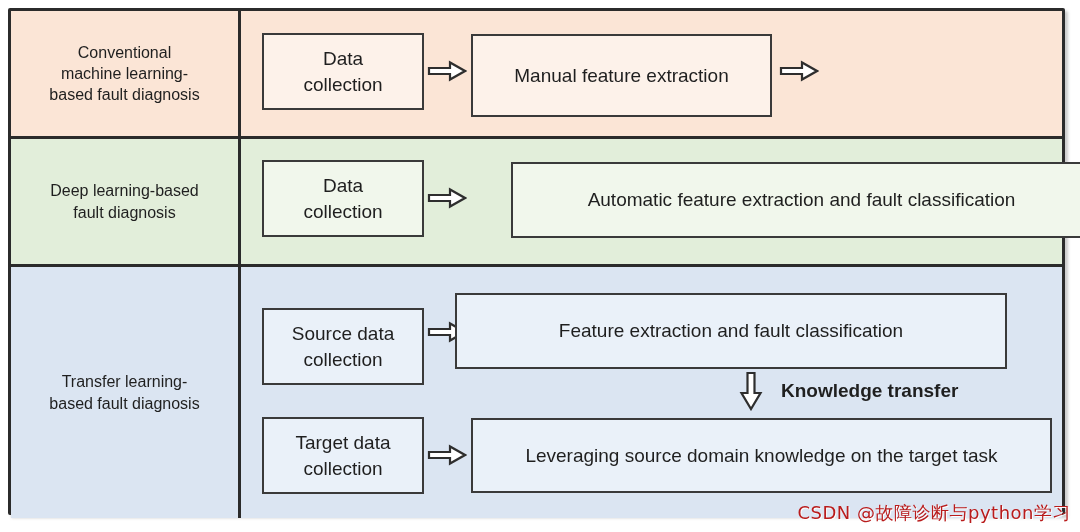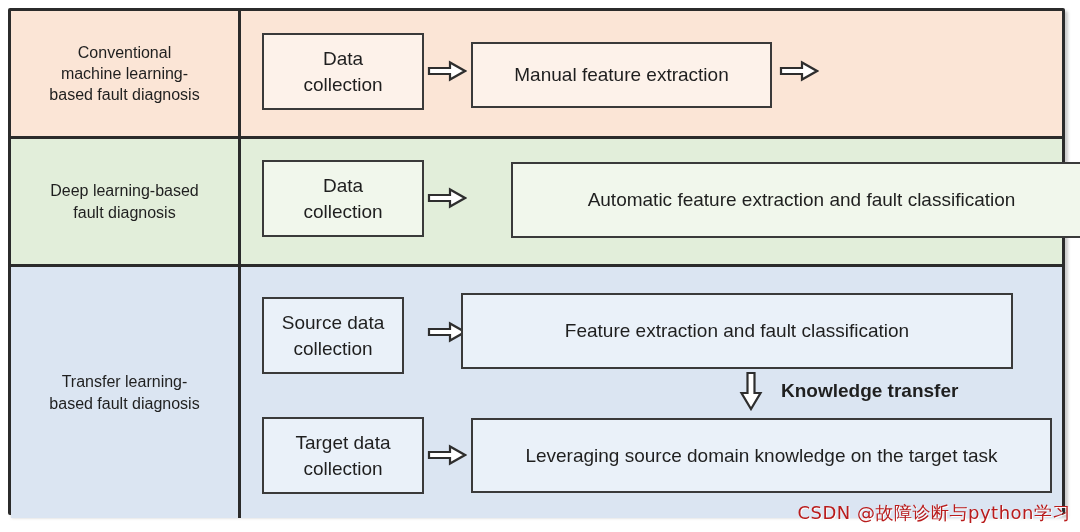--- a/index.html
+++ b/index.html
@@ -82,21 +82,21 @@
     <div class="row row-conventional">
       <div class="label-col">Conventional
 machine learning-
 based fault diagnosis</div>
       <div class="content">
         <div class="node" style="left:21px; top:22px; width:162px; height:77px;">Data
 collection</div>
         <svg class="arrow" style="left:186px; top:48px;" width="40" height="24" viewBox="0 0 40 24">
           <path d="M2 9 H23 V3.5 L38 12 L23 20.5 V15 H2 Z" fill="#ffffff" stroke="#2e2e2e" stroke-width="2.2"></path>
         </svg>
-        <div class="node" style="left:230px; top:31px; width:301px; height:66px;">Manual feature extraction</div>
+        <div class="node" style="left:230px; top:23px; width:301px; height:83px;">Manual feature extraction</div>
         <svg class="arrow" style="left:538px; top:48px;" width="40" height="24" viewBox="0 0 40 24">
           <path d="M2 9 H23 V3.5 L38 12 L23 20.5 V15 H2 Z" fill="#ffffff" stroke="#2e2e2e" stroke-width="2.2"></path>
         </svg>
       </div>
     </div>
 
     <div class="row row-deep">
       <div class="label-col">Deep learning-based
 fault diagnosis</div>
       <div class="content">
@@ -106,26 +106,26 @@
           <path d="M2 9 H23 V3.5 L38 12 L23 20.5 V15 H2 Z" fill="#ffffff" stroke="#2e2e2e" stroke-width="2.2"></path>
         </svg>
         <div class="node" style="left:226px; top:23px; width:581px; height:76px;margin-left:44px;">Automatic feature extraction and fault classification</div>
       </div>
     </div>
 
     <div class="row row-transfer">
       <div class="label-col">Transfer learning-
 based fault diagnosis</div>
       <div class="content">
-        <div class="node" style="left:21px; top:30px; width:142px; height:77px;">Source data
+        <div class="node" style="left:21px; top:41px; width:162px; height:77px;">Source data
 collection</div>
         <svg class="arrow" style="left:186px; top:53px;" width="40" height="24" viewBox="0 0 40 24">
           <path d="M2 9 H23 V3.5 L38 12 L23 20.5 V15 H2 Z" fill="#ffffff" stroke="#2e2e2e" stroke-width="2.2"></path>
         </svg>
-        <div class="node" style="left:220px; top:26px; width:552px; height:76px;">Feature extraction and fault classification</div>
+        <div class="node" style="left:214px; top:26px; width:552px; height:76px;">Feature extraction and fault classification</div>
 
         <svg class="arrow" style="left:497px; top:104px;" width="26" height="40" viewBox="0 0 26 40">
           <path d="M9.5 2 V22 H3.5 L13 38 L22.5 22 H16.5 V2 Z" fill="#ffffff" stroke="#2e2e2e" stroke-width="2.2"></path>
         </svg>
         <div class="kt-label" style="left:540px; top:104px; height:40px;">Knowledge transfer</div>
 
         <div class="node" style="left:21px; top:150px; width:162px; height:77px;">Target data
 collection</div>
         <svg class="arrow" style="left:186px; top:176px;" width="40" height="24" viewBox="0 0 40 24">
           <path d="M2 9 H23 V3.5 L38 12 L23 20.5 V15 H2 Z" fill="#ffffff" stroke="#2e2e2e" stroke-width="2.2"></path>

